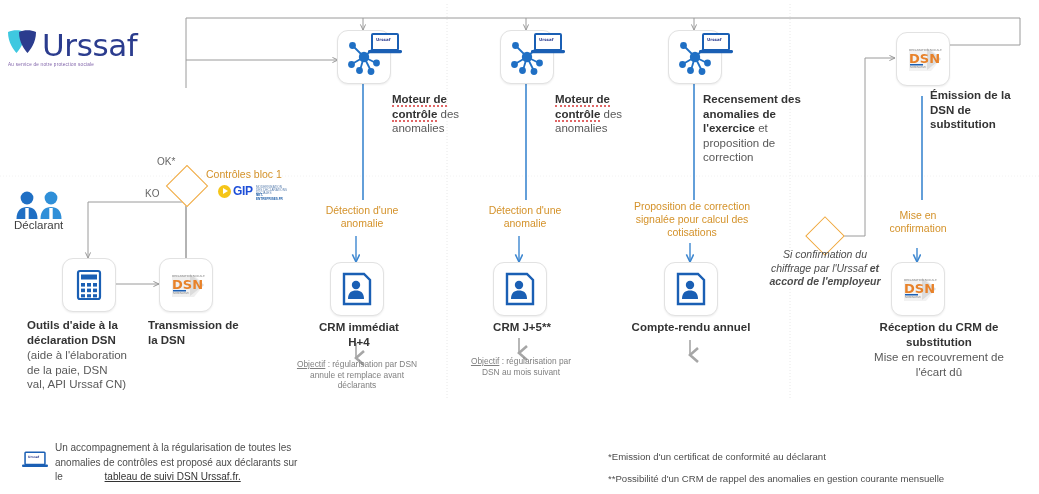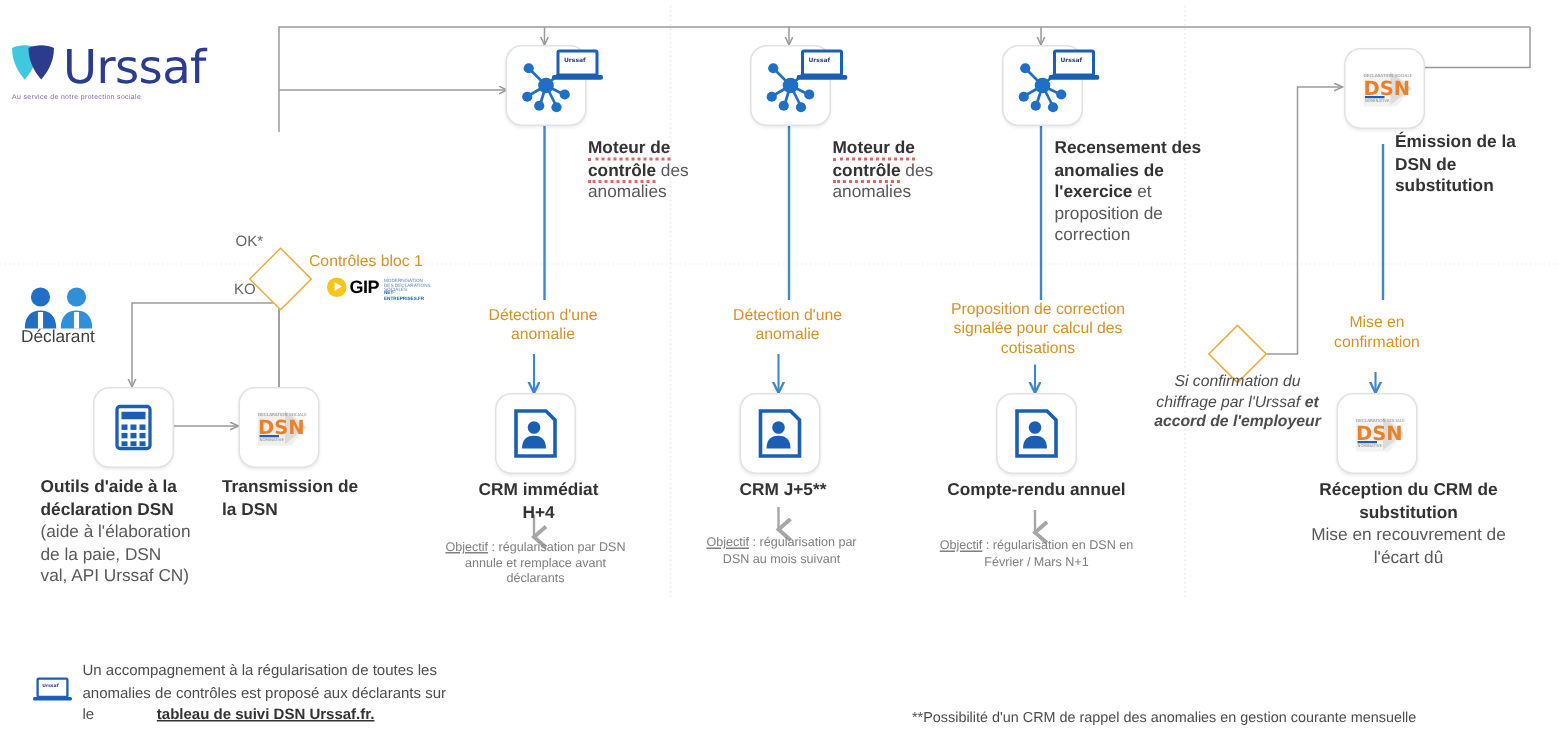--- a/index.html
+++ b/index.html
@@ -33,29 +33,29 @@
   .goal{position:absolute;font-size:8.4px;line-height:10.5px;color:#808080;text-align:center;}
   .goal u{text-decoration:underline;}
   .ital{position:absolute;font-size:10.5px;line-height:13.5px;color:#4d4d4d;
          font-style:italic;text-align:center;}
   .ital b{font-weight:bold;}
   .edgelab{position:absolute;font-size:10px;color:#666;}
   .ctrl{position:absolute;font-size:10.5px;color:#d4922a;}
 
   
   .foot{position:absolute;font-size:10px;line-height:14.5px;color:#4d4d4d;}
-  .foot u{text-decoration:underline;font-weight:bold;color:#333;padding-left:39px;}
+  .foot u{text-decoration:underline;font-weight:normal;color:#333;padding-left:39px;}
   .footnote{position:absolute;font-size:9.6px;line-height:13px;color:#4d4d4d;}
 
   
   #gip{position:absolute;left:218px;top:184px;width:70px;height:15px;}
   #gip .dot{position:absolute;left:0;top:1px;width:13px;height:13px;border-radius:50%;background:#f5c518;}
   #gip .dot:after{content:"";position:absolute;left:5px;top:3.2px;border-left:5px solid #fff;
        border-top:3.4px solid transparent;border-bottom:3.4px solid transparent;}
-  #gip .g{position:absolute;left:15px;top:0px;font-size:12px;font-weight:bold;color:#000000;letter-spacing:-.3px;}
+  #gip .g{position:absolute;left:15px;top:0px;font-size:12px;font-weight:bold;color:#1d4ed8;letter-spacing:-.3px;}
   #gip .mini{position:absolute;left:38px;top:1.5px;font-size:3.1px;line-height:3.4px;color:#5a7fae;width:32px;}
   #gip .mini2{position:absolute;left:38px;top:9px;font-size:3.1px;color:#1f5fa9;font-weight:bold;}
 </style>
 </head>
 <body>
 
 <div class="stage">
 
   <svg class="wires" viewBox="0 0 1039 494">
     <defs>
@@ -140,21 +140,21 @@
         <path d="M26.5,29 C26.5,20.5 31,17 37,17 C43,17 47.5,20.5 47.5,29 Z"></path>
         <rect x="35.3" y="18" width="3.4" height="11" fill="#fff"></rect>
       </g>
     </svg>
     <div style="position:absolute;left:0;top:29px;font-size:11.5px;color:#404040">Déclarant</div>
   </div>
 
   <div style="position:absolute;left:172px;top:171px;width:28px;height:28px;
               border:1.6px solid #f0a83c;transform:rotate(45deg);background:#fff"></div>
   <div class="edgelab" style="left:157px;top:156px">OK*</div>
-  <div class="edgelab" style="left:156px;top:188px">KO</div>
+  <div class="edgelab" style="left:145px;top:188px">KO</div>
   <div class="ctrl" style="left:206px;top:168px">Contrôles bloc 1</div>
 
   <div id="gip">
     <div class="dot"></div>
     <div class="g">GIP</div>
     <div class="mini">
       <span>MODERNISATION</span><br>
       <span>DES DECLARATIONS</span><br>
       <span>SOCIALES</span>
     </div>
@@ -325,23 +325,20 @@
   </div>
 
   <div class="node" style="left:664px;top:262px">
     <svg class="glyph" viewBox="0 0 52 52">
       <path d="M13,11 L33,11 L39,17 L39,41 L13,41 Z" fill="#fff" stroke="#1a5fb4" stroke-width="2.4"></path>
       <circle cx="25" cy="22" r="4.2" fill="#1a5fb4"></circle>
       <path d="M17,36 C17,29.5 20.5,27.5 25,27.5 C29.5,27.5 33,29.5 33,36 Z" fill="#1a5fb4"></path>
     </svg>
   </div>
   <div class="ttl" style="left:620px;top:320px;width:142px;text-align:center">Compte-rendu annuel</div>
-  <div class="goal" style="left:615px;top:358px;width:152px">
-    <u>Objectif</u><span> : régularisation en DSN en Février / Mars N+1</span>
-  </div>
 
   <div style="position:absolute;left:811px;top:222px;width:26px;height:26px;
               border:1.6px solid #f0a83c;transform:rotate(45deg);background:#fff"></div>
   <div class="ital" style="left:766px;top:248px;width:118px">
     <span>Si confirmation du chiffrage par l'Urssaf</span> <b>et accord de l'employeur</b>
   </div>
 
   <div class="node" style="left:891px;top:262px">
     <svg class="glyph" viewBox="0 0 52 52">
       <path d="M12,16 L34,16 L44,26 L34,38 L12,38 Z" fill="#ececec" opacity=".7"></path>
@@ -359,15 +356,16 @@
     <rect x="4" y="2" width="26" height="16" rx="1" fill="#fff" stroke="#1a5fb4" stroke-width="2"></rect>
     <text x="8" y="9" font-family="DejaVu Sans, sans-serif" font-size="4" font-weight="bold" fill="#2b3c8e">Urssaf</text>
     <rect x="0" y="18" width="34" height="3.2" rx="1.4" fill="#1a5fb4"></rect>
   </svg>
   <div class="foot" style="left:55px;top:441px;width:360px">
     <span>Un accompagnement à la régularisation de toutes les</span><br>
     <span>anomalies de contrôles est proposé aux déclarants sur</span><br>
     <span>le </span><u>tableau de suivi DSN Urssaf.fr.</u>
   </div>
 
+  <div class="footnote" style="left:608px;top:450px;width:430px">*Emission d'un certificat de conformité au déclarant</div>
   <div class="footnote" style="left:608px;top:472px;width:430px">**Possibilité d'un CRM de rappel des anomalies en gestion courante mensuelle</div>
 
 </div>
 
 </body></html>

